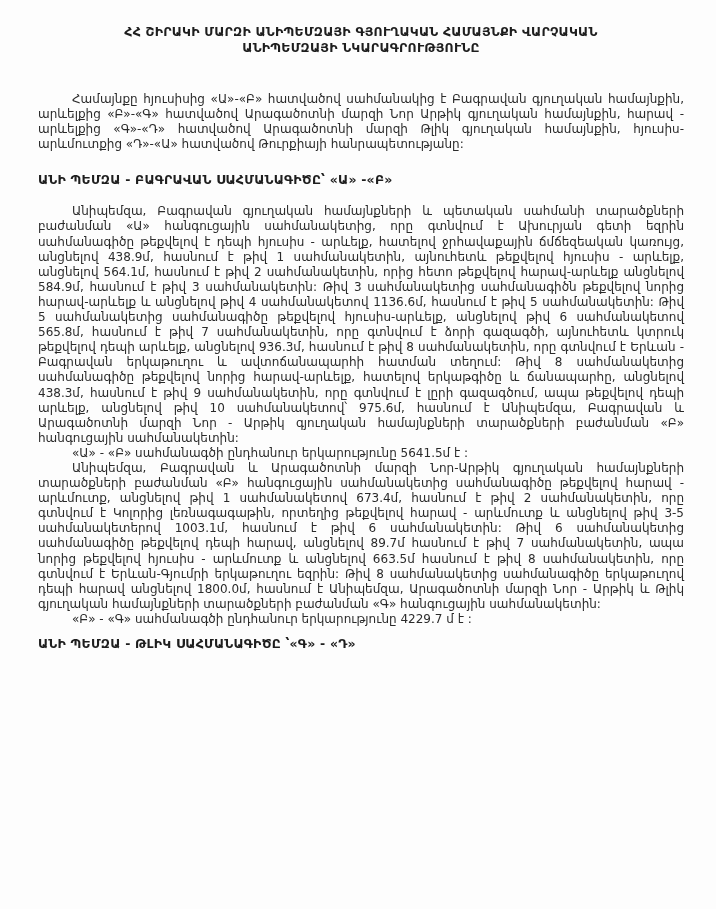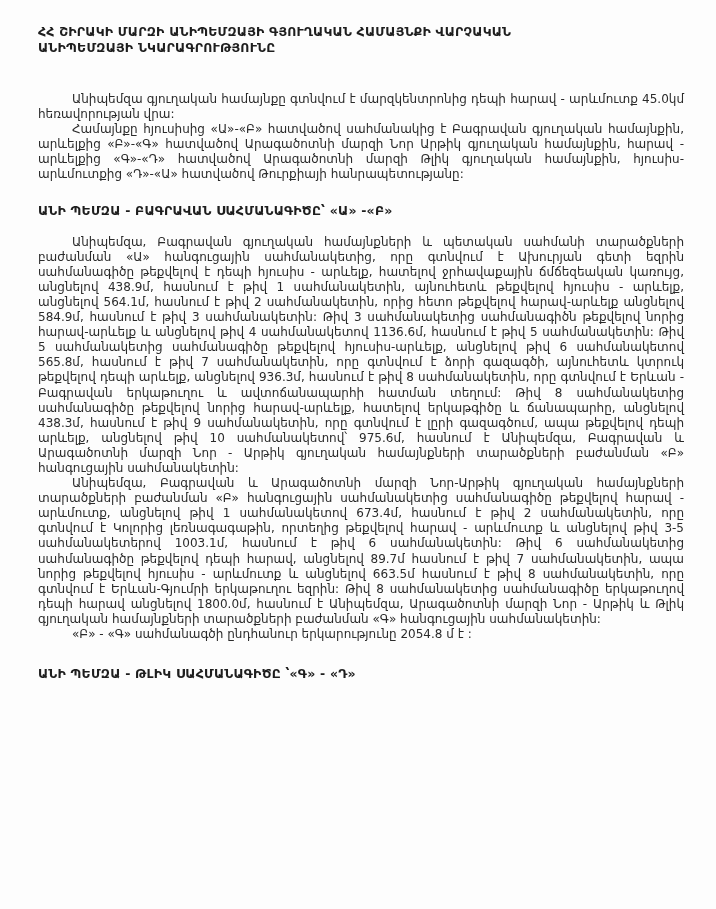--- a/index.html
+++ b/index.html
@@ -15,20 +15,21 @@
     color: #262626;
   }
   .page {
     box-sizing: border-box;
     width: 716px;
     height: 909px;
     padding: 24px 32px 10px 38px;
     background: #fdfdfd;
   }
   .title {
+    text-align: center;
     font-weight: bold;
     font-size: 12.5px;
     line-height: 16px;
     color: #1e1e1e;
     margin-bottom: 36px;
     letter-spacing: 0.2px;
   }
   .para {
     margin: 0;
     font-size: 12px;
@@ -40,42 +41,42 @@
   .heading {
     text-align: left;
     font-weight: bold;
     font-size: 12.5px;
     line-height: 16px;
     color: #1e1e1e;
     margin: 20px 0 16px 0;
     letter-spacing: 0.2px;
   }
   .heading.last {
-    margin-top: 24px;
+    margin-top: 9px;
   }
 </style>
 </head>
 <body>
 
 <div class="page">
 
   <div class="title">
     <div>ՀՀ ՇԻՐԱԿԻ ՄԱՐԶԻ ԱՆԻՊԵՄԶԱՅԻ ԳՅՈՒՂԱԿԱՆ ՀԱՄԱՅՆՔԻ ՎԱՐՉԱԿԱՆ</div>
     <div>ԱՆԻՊԵՄԶԱՅԻ ՆԿԱՐԱԳՐՈՒԹՅՈՒՆԸ</div>
   </div>
 
-  <p class="para">Անիպեմզա գյուղական համայնքը գտնվում է մարզկենտրոնից դեպի հարավ - արևմուտք 45.0կմ հեռավորության վրա:</p>
 
   <p class="para">Համայնքը հյուսիսից «Ա»-«Բ» հատվածով սահմանակից է Բագրավան գյուղական համայնքին, արևելքից «Բ»-«Գ» հատվածով Արագածոտնի մարզի Նոր Արթիկ գյուղական համայնքին, հարավ - արևելքից «Գ»-«Դ» հատվածով Արագածոտնի մարզի Թլիկ գյուղական համայնքին, հյուսիս-արևմուտքից «Դ»-«Ա» հատվածով Թուրքիայի հանրապետությանը:</p>
 
   <h2 class="heading">ԱՆԻ ՊԵՄԶԱ - ԲԱԳՐԱՎԱՆ ՍԱՀՄԱՆԱԳԻԾԸ՝ «Ա» -«Բ»</h2>
 
   <p class="para">Անիպեմզա, Բագրավան գյուղական համայնքների և պետական սահմանի տարածքների բաժանման «Ա» հանգուցային սահմանակետից, որը գտնվում է Ախուրյան գետի եզրին սահմանագիծը թեքվելով է դեպի հյուսիս - արևելք, հատելով ջրհավաքային ճմճեզեական կառույց, անցնելով 438.9մ, հասնում է թիվ 1 սահմանակետին, այնուհետև թեքվելով հյուսիս - արևելք, անցնելով 564.1մ, հասնում է թիվ 2 սահմանակետին, որից հետո թեքվելով հարավ-արևելք անցնելով 584.9մ, հասնում է թիվ 3 սահմանակետին: Թիվ 3 սահմանակետից սահմանագիծն թեքվելով նորից հարավ-արևելք և անցնելով թիվ 4 սահմանակետով 1136.6մ, հասնում է թիվ 5 սահմանակետին: Թիվ 5 սահմանակետից սահմանագիծը թեքվելով հյուսիս-արևելք, անցնելով թիվ 6 սահմանակետով 565.8մ, հասնում է թիվ 7 սահմանակետին, որը գտնվում է ձորի գազագծի, այնուհետև կտրուկ թեքվելով դեպի արևելք, անցնելով 936.3մ, հասնում է թիվ 8 սահմանակետին, որը գտնվում է Երևան - Բագրավան երկաթուղու և ավտոճանապարհի հատման տեղում: Թիվ 8 սահմանակետից սահմանագիծը թեքվելով նորից հարավ-արևելք, հատելով երկաթգիծը և ճանապարհը, անցնելով 438.3մ, հասնում է թիվ 9 սահմանակետին, որը գտնվում է լըրի գազագծում, ապա թեքվելով դեպի արևելք, անցնելով թիվ 10 սահմանակետով՝ 975.6մ, հասնում է Անիպեմզա, Բագրավան և Արագածոտնի մարզի Նոր - Արթիկ գյուղական համայնքների տարածքների բաժանման «Բ» հանգուցային սահմանակետին:</p>
 
+  <p class="para">«Ա» - «Բ» սահմանագծի ընդհանուր երկարությունը 5641.5մ է :</p>
 
 
   <p class="para">Անիպեմզա, Բագրավան և Արագածոտնի մարզի Նոր-Արթիկ գյուղական համայնքների տարածքների բաժանման «Բ» հանգուցային սահմանակետից սահմանագիծը թեքվելով հարավ - արևմուտք, անցնելով թիվ 1 սահմանակետով 673.4մ, հասնում է թիվ 2 սահմանակետին, որը գտնվում է Կոլորից լեռնագագաթին, որտեղից թեքվելով հարավ - արևմուտք և անցնելով թիվ 3-5 սահմանակետերով 1003.1մ, հասնում է թիվ 6 սահմանակետին: Թիվ 6 սահմանակետից սահմանագիծը թեքվելով դեպի հարավ, անցնելով 89.7մ հասնում է թիվ 7 սահմանակետին, ապա նորից թեքվելով հյուսիս - արևմուտք և անցնելով 663.5մ հասնում է թիվ 8 սահմանակետին, որը գտնվում է Երևան-Գյումրի երկաթուղու եզրին: Թիվ 8 սահմանակետից սահմանագիծը երկաթուղով դեպի հարավ անցնելով 1800.0մ, հասնում է Անիպեմզա, Արագածոտնի մարզի Նոր - Արթիկ և Թլիկ գյուղական համայնքների տարածքների բաժանման «Գ» հանգուցային սահմանակետին:</p>
 
-  <p class="para">«Բ» - «Գ» սահմանագծի ընդհանուր երկարությունը 2054.8 մ է :</p>
+  <p class="para">«Բ» - «Գ» սահմանագծի ընդհանուր երկարությունը 4229.7 մ է :</p>
 
   <h2 class="heading last">ԱՆԻ ՊԵՄԶԱ - ԹԼԻԿ ՍԱՀՄԱՆԱԳԻԾԸ ՝«Գ» - «Դ»</h2>
 
 </div>
 
 </body></html>

